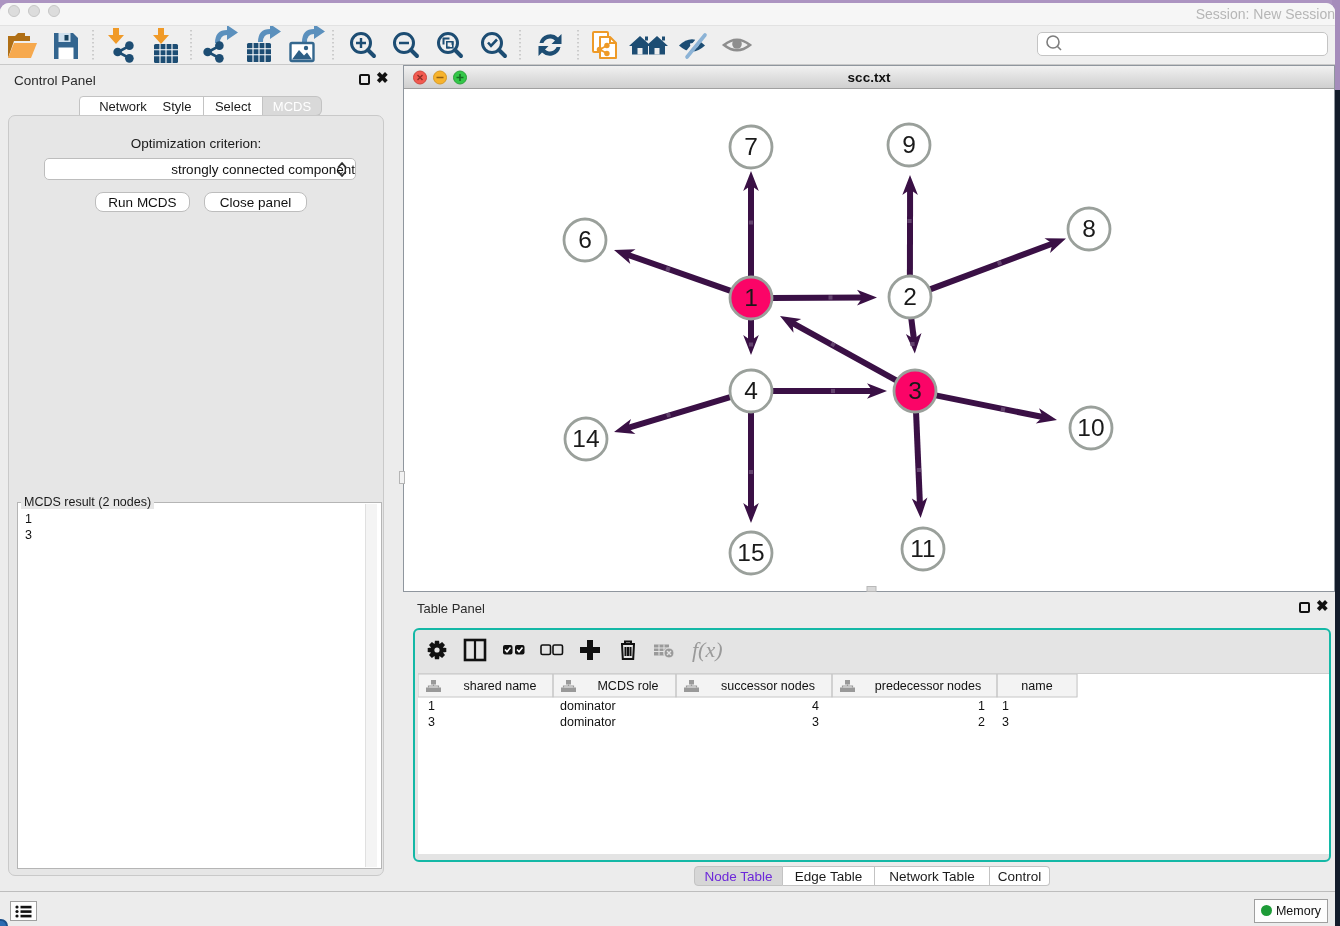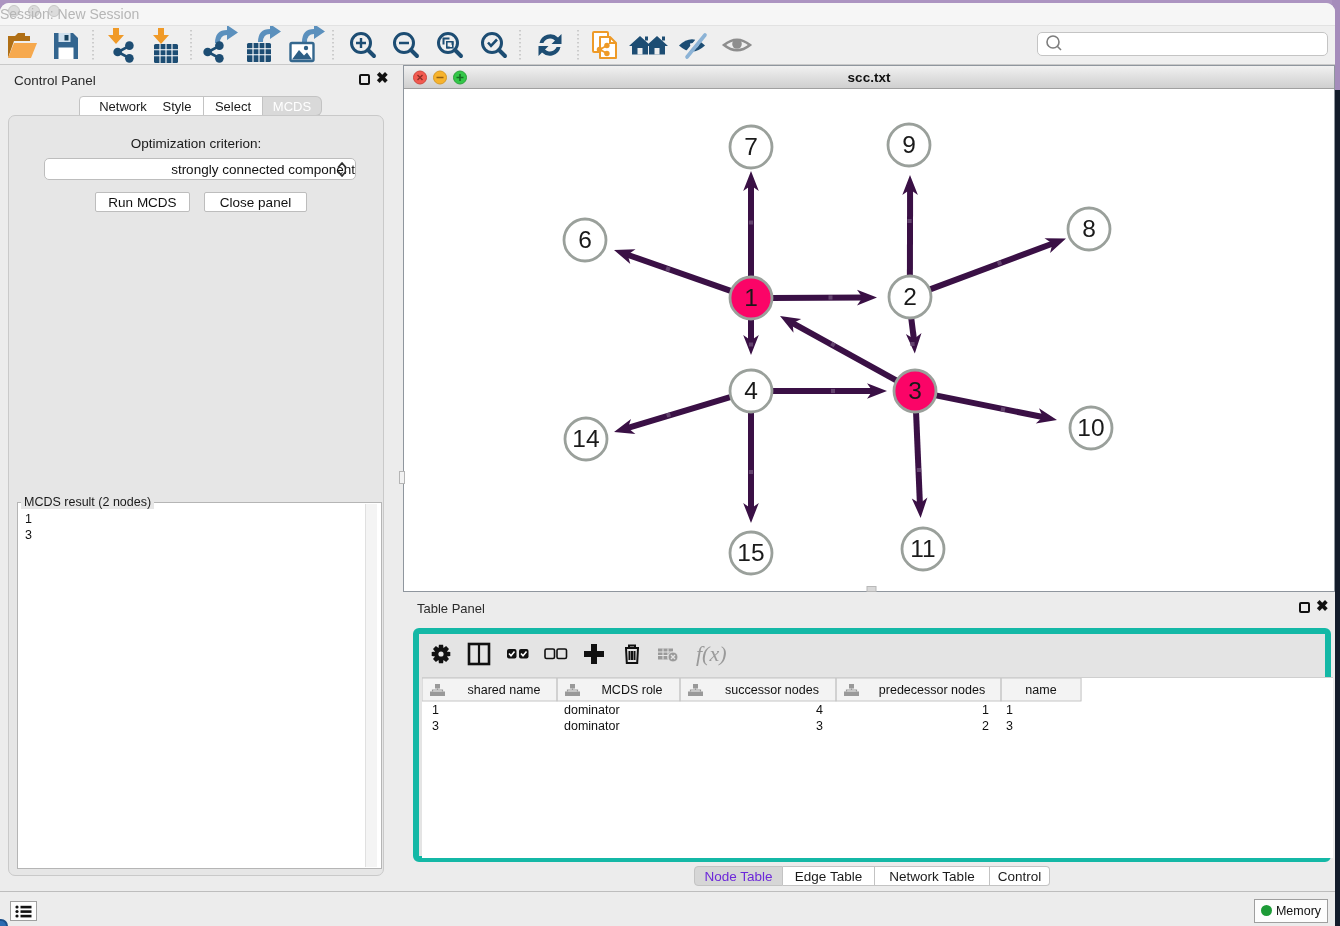--- a/index.html
+++ b/index.html
@@ -5,48 +5,48 @@
   * { margin:0; padding:0; box-sizing:border-box; }
   html,body { width:1340px; height:926px; overflow:hidden; }
   body { font-family:"Liberation Sans", sans-serif; background:#141c2b; position:relative; }
   #deskpurple { position:absolute; left:0; top:0; width:1340px; height:13px; background:#ac94c1; }
   #deskpurple2 { position:absolute; right:0; top:0; width:8px; height:90px; background:#a58cbb; }
   #win { position:absolute; left:0; top:3px; width:1335px; height:923px; background:#ececec; border-radius:9px 9px 0 0; overflow:hidden; }
   
   #titlebar { position:absolute; left:0; top:0; width:100%; height:25px; background:#f6f6f6; }
   .tl { position:absolute; top:2px; width:12px; height:12px; border-radius:50%; background:#dcdcdc; border:1px solid #c6c6c6; }
   #titlebar .t1{left:8px;} #titlebar .t2{left:28px;} #titlebar .t3{left:48px;}
-  #wtitle { position:absolute; top:3px; left:0; width:100%; text-align:left; font-size:14px; color:#b6b6b6; }
+  #wtitle { position:absolute; top:3px; left:0; width:100%; text-align:right; font-size:14px; color:#b6b6b6; }
   
   #toolbar { position:absolute; left:0; top:22px; width:100%; height:40px; background:#efefef; border-top:1px solid #e2e2e2; border-bottom:1px solid #c9c9c9; }
   #searchbox { position:absolute; left:1037px; top:6px; width:291px; height:24px; background:#fff; border:1px solid #c4c4c4; border-radius:5px; }
   
   #cpanel { position:absolute; left:0; top:62px; width:392px; height:826px; background:#ececec; }
   #cphead { position:absolute; left:14px; top:8px; font-size:13.5px; color:#2b2b2b; }
   .float-sq { position:absolute; width:11px; height:11px; border:2px solid #111; border-radius:2px; background:transparent; }
   .close-x { position:absolute; font-size:15px; color:#111; font-weight:bold; }
   #cptabs { position:absolute; left:79px; top:31px; height:20px; font-size:13px; }
   .cptab { position:absolute; top:0; height:20px; line-height:19px; text-align:center; background:#fff; border:1px solid #c3c3c3; color:#1a1a1a; }
   #cpbody { position:absolute; left:8px; top:50px; width:376px; height:761px; background:#e6e6e6; border:1px solid #c9c9c9; border-radius:7px; }
   #optlabel { position:absolute; left:0; top:20px; width:100%; text-align:center; font-size:13.5px; color:#1a1a1a; }
   #optsel { position:absolute; left:35px; top:42px; width:312px; height:22px; background:#fff; border:1px solid #bdbdbd; border-radius:5px; font-size:13.5px; line-height:21px; color:#111; padding-left:13px;text-align:right; }
-  .btn { position:absolute; top:76px; height:20px; background:#fff; border:1px solid #bdbdbd; border-radius:2px; font-size:13.5px; line-height:19px; text-align:center; color:#111; }
+  .btn { position:absolute; top:76px; height:20px; background:#fff; border:1px solid #bdbdbd; border-radius:8px; font-size:13.5px; line-height:19px; text-align:center; color:#111; }
   #grplabel { position:absolute; left:12px; top:379px; font-size:12.5px; color:#1a1a1a; background:#e6e6e6; padding:0 3px; z-index:2; }
   #grpbox { position:absolute; left:8px; top:386px; width:365px; height:367px; border:1px solid #b5b5b5; background:#fff; }
   #grpbox .sb { position:absolute; right:4px; top:1px; width:12px; height:363px; background:#f4f4f4; border-left:1px solid #e0e0e0; }
   #grptext { position:absolute; left:7px; top:8px; font-size:12.5px; color:#111; line-height:16px; }
   
   #netwin { position:absolute; left:403px; top:62px; width:932px; height:527px; border:1px solid #8f969e; background:#fff; }
   #nettitle { position:absolute; left:0; top:0; width:100%; height:23px; background:linear-gradient(#f1f1f1,#cfcfcf); border-bottom:1px solid #a0a0a0; }
   #nettitle .txt { position:absolute; top:4px; width:100%; text-align:center; font-weight:bold; font-size:13.5px; color:#111; }
   #graph { position:absolute; left:0; top:23px; }
   
   #tpanel { position:absolute; left:403px; top:592px; width:932px; height:296px; background:#ececec; }
   #tphead { position:absolute; left:14px; top:6px; font-size:13px; color:#2b2b2b; }
-  #tbox { position:absolute; left:10px; top:33px; width:918px; height:234px; background:#e4e4e4; border-radius:6px; border:6px solid #14b8a6; }
+  #tbox { position:absolute; left:10px; top:33px; width:918px; height:234px; background:#e4e4e4; border-radius:6px; border:2px solid #14b8a6; }
   #ttools { position:absolute; left:0; top:0; width:100%; height:43px; }
   #ttable { position:absolute; left:3px; top:43px; width:911px; height:181px; background:#fff; border-top:1px solid #cfcfcf; }
   .td { position:absolute; font-size:12.5px; color:#111; height:16px; line-height:16px; }
   
   #btabs { position:absolute; left:291px; top:271px; height:20px; font-size:13.5px; }
   .btab { position:absolute; top:0; height:20px; line-height:19px; text-align:center; background:#fff; border:1px solid #c3c3c3; color:#1a1a1a; }
   
   #statusbar { position:absolute; left:0; top:888px; width:100%; height:19px; background:#ececec; border-top:1px solid #bdbdbd; }
   #listbtn { position:absolute; left:10px; top:9px; width:27px; height:20px; background:#fdfdfd; border:1px solid #9f9f9f; }
   #membtn { position:absolute; right:7px; top:7px; width:74px; height:24px; background:#fdfdfd; border:1px solid #9f9f9f; font-size:12.5px; line-height:22px; text-align:center; color:#111; }

